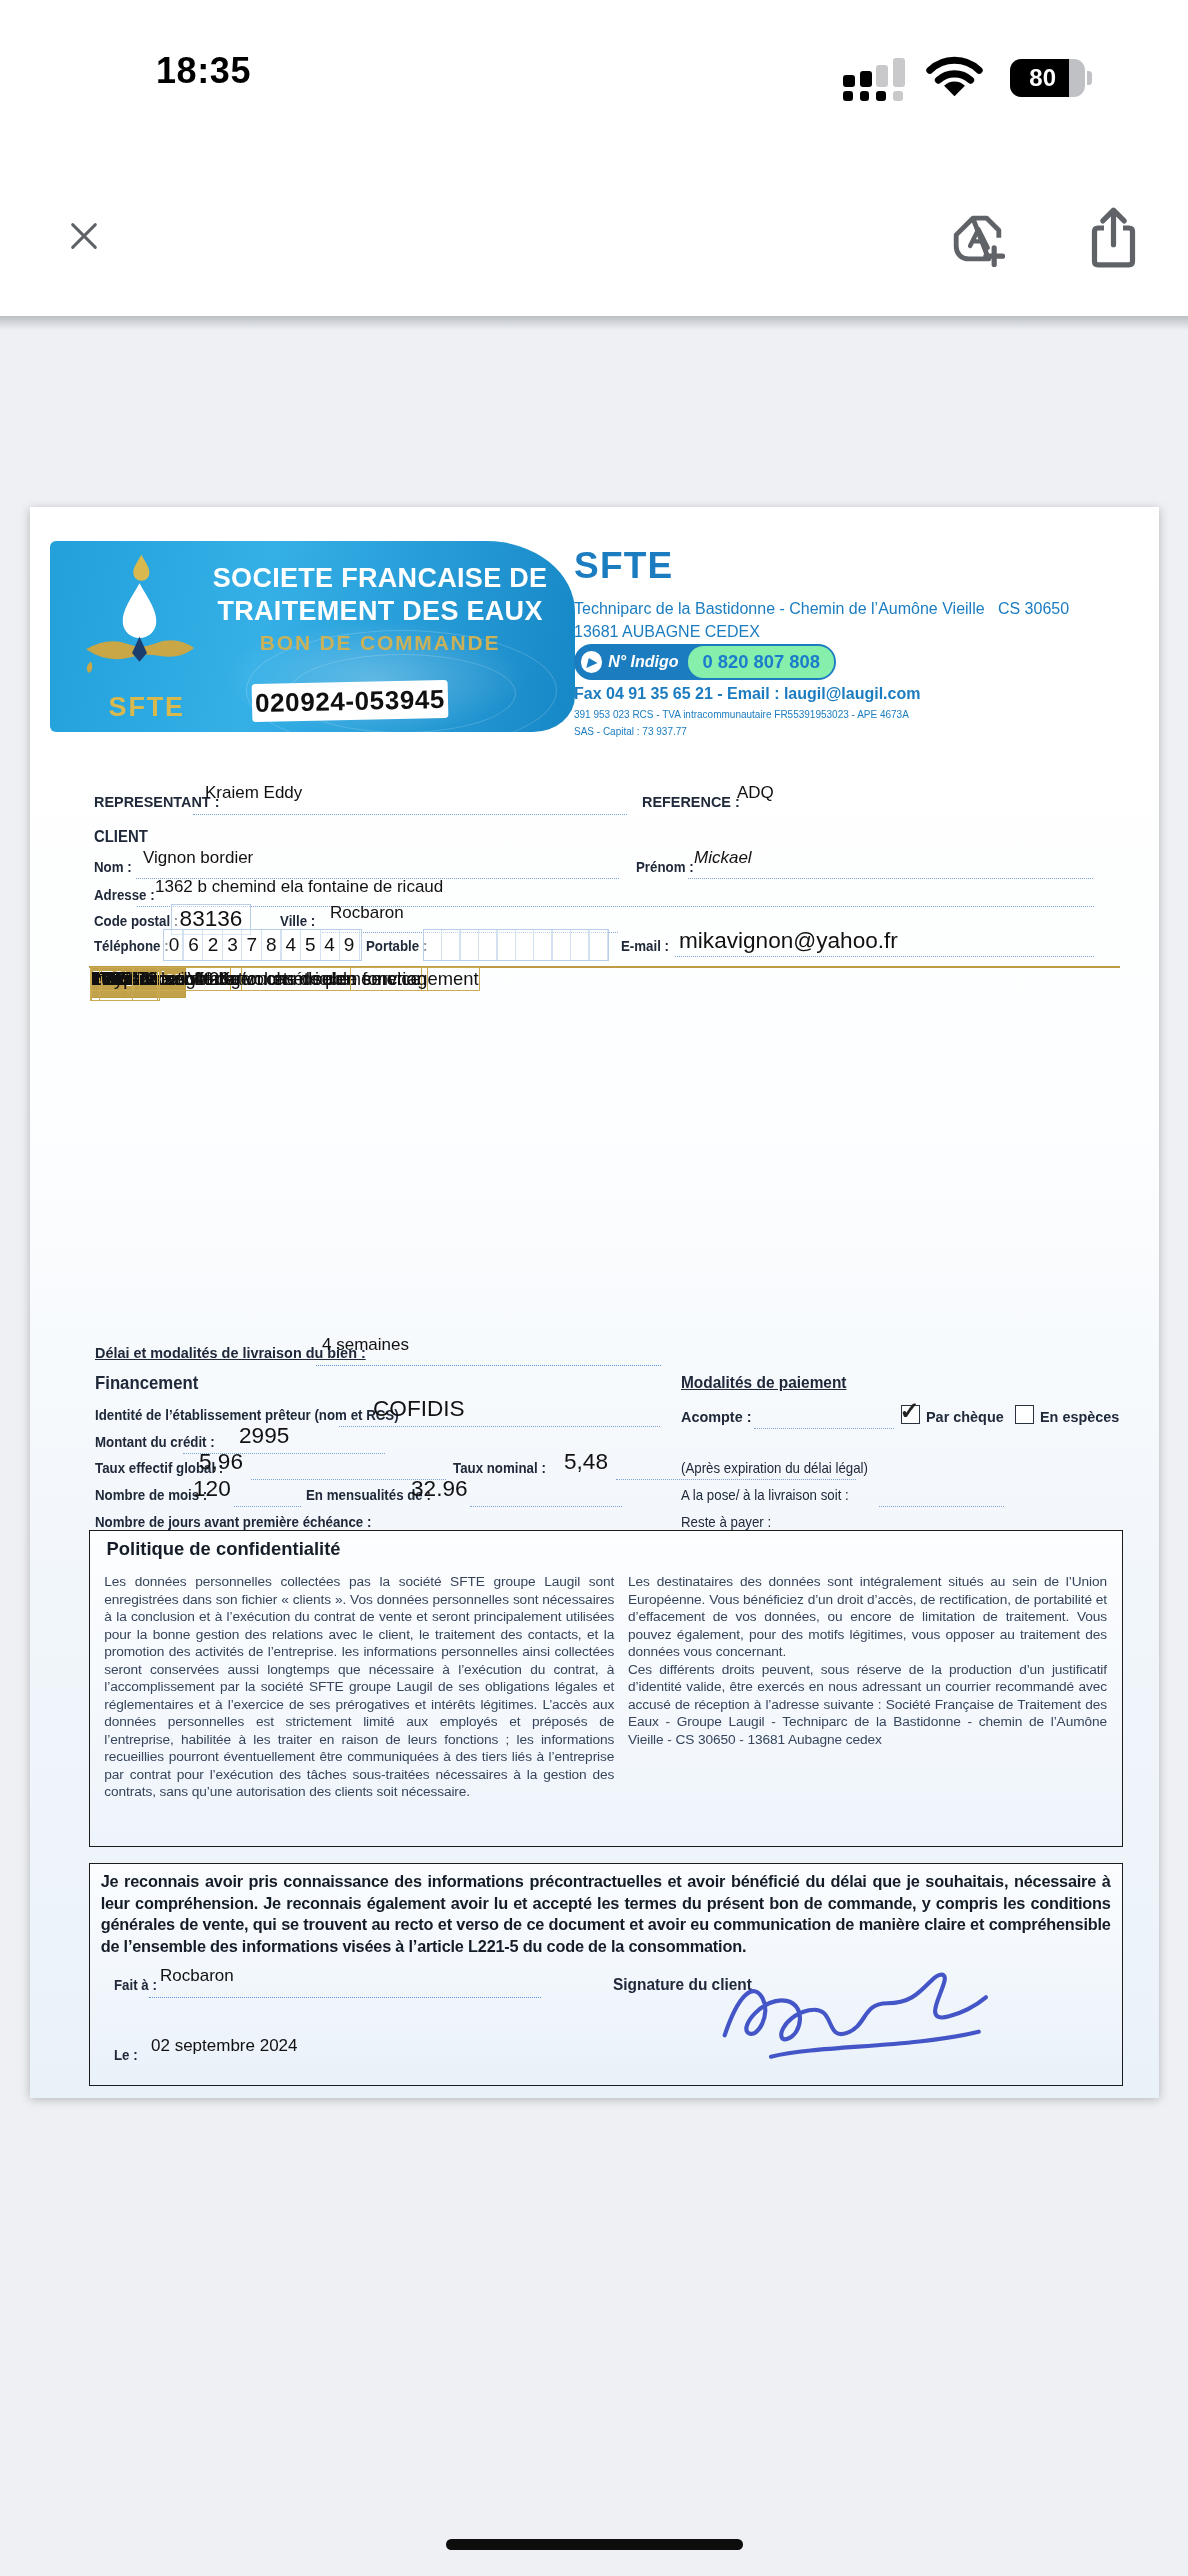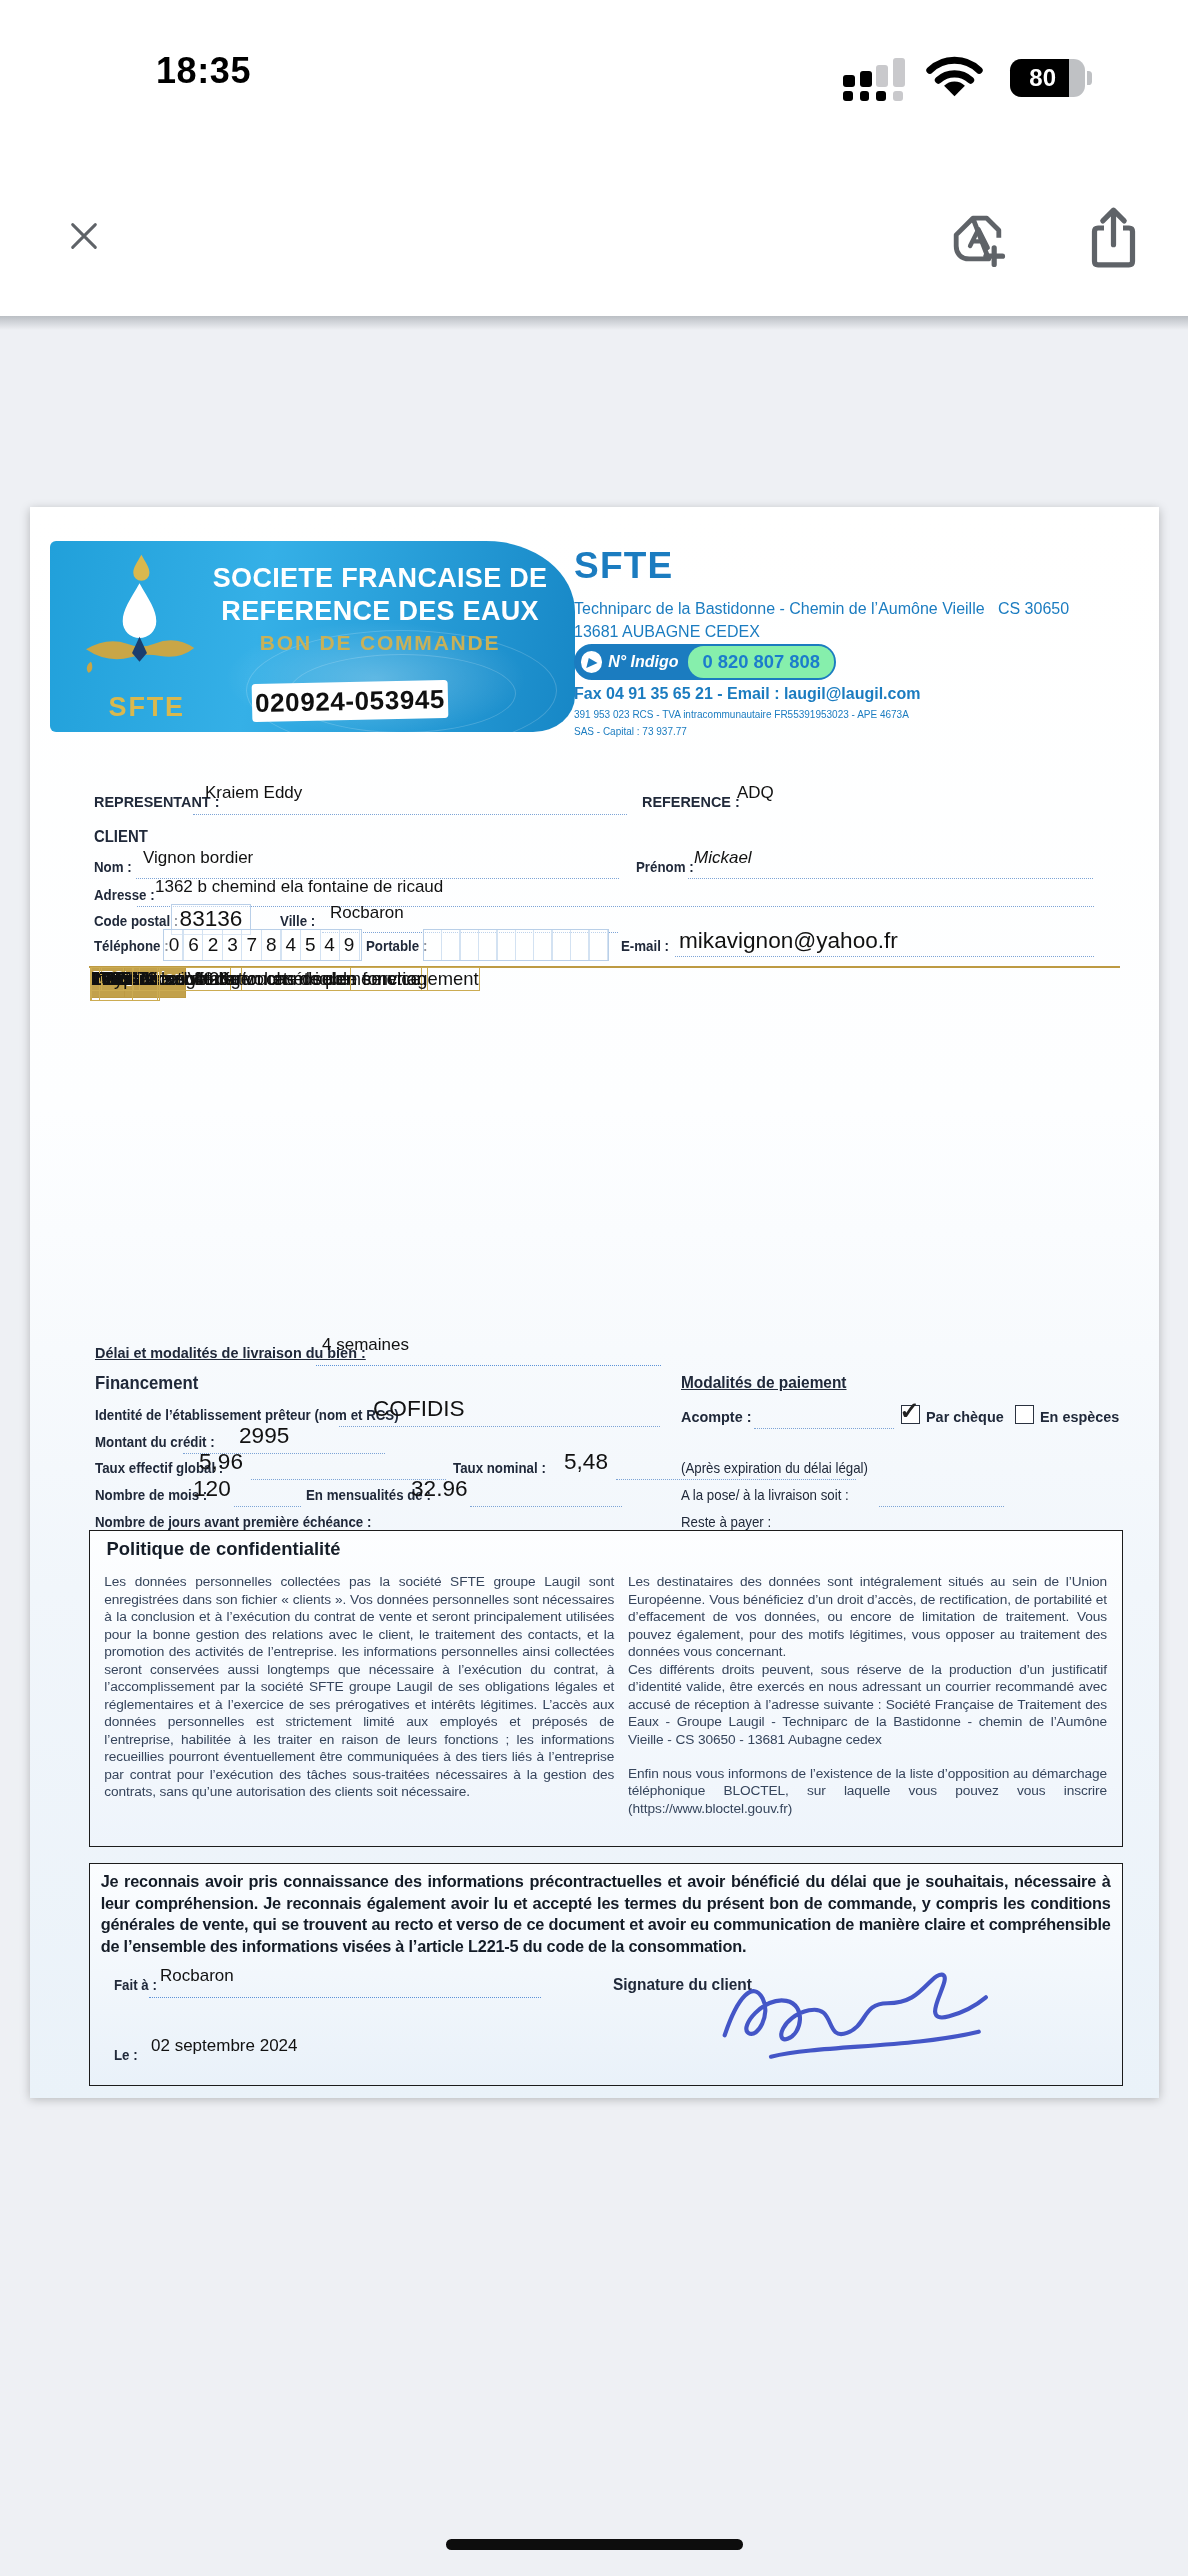--- a/index.html
+++ b/index.html
@@ -124,21 +124,21 @@
     <svg style="left:27px;top:9.5px;" width="125" height="143" viewBox="0 0 200 230">
       <path d="M103 6 c7 13 13 20 13 29 a13 13 0 0 1 -26 0 c0 -9 6 -16 13 -29 z" fill="#d9b84e"></path>
       <path d="M100 52 c15 27 27 42 27 61 a27 27 0 0 1 -54 0 c0 -19 12 -34 27 -61 z" fill="#ffffff"></path>
       <path d="M14 158 q34 -20 66 -9 q22 9 44 0 q34 -14 64 7 q-22 18 -54 13 q-27 -5 -48 2 q-38 10 -72 -13 z" fill="#c9a646"></path>
       <path d="M100 138 l12 26 l-12 14 l-12 -14 z" fill="#1a3d6e"></path>
       <path d="M22 178 c4 8 2 16 -4 18 c-5 -6 -3 -14 4 -18 z" fill="#c9a646"></path>
     </svg>
     <span class="logo-sfte">SFTE</span>
     <div class="bb-title">
       <span style="position:static">SOCIETE FRANCAISE DE</span><br>
-      <span style="position:static">REFERENCE DES EAUX</span>
+      <span style="position:static">TRAITEMENT DES EAUX</span>
     </div>
     <div class="bb-bon">BON DE COMMANDE</div>
     <div class="numbox">020924-053945</div>
   </div>
 
   <span class="hr-right sfte-name">SFTE</span>
   <span class="hr-right addr" style="left:544px;top:93px;">Techniparc de la Bastidonne - Chemin de l’Aumône Vieille &nbsp; CS 30650</span>
   <span class="hr-right addr" style="left:544px;top:116px;">13681 AUBAGNE CEDEX</span>
   <div class="pill">
     <span class="pill-left">
@@ -350,21 +350,20 @@
   <span class="dotline" style="left:762px;top:1026px;width:220px;"></span>
 
   <div class="bbox" style="left:59px;top:1023px;width:1032px;height:315px;background:linear-gradient(180deg,#fdfeff,#eef4fb);">
     <span class="lbl" style="left:16.6px;top:7.1px;font-size:18.4px;color:#151d28;">Politique de confidentialité</span>
     <div class="privacy-col" style="left:14.3px;top:42px;width:510px;">
       <p>Les données personnelles collectées pas la société SFTE groupe Laugil sont enregistrées dans son fichier « clients ». Vos données personnelles sont nécessaires à la conclusion et à l’exécution du contrat de vente et seront principalement utilisées pour la bonne gestion des relations avec le client, le traitement des contacts, et la promotion des activités de l’entreprise. les informations personnelles ainsi collectées seront conservées aussi longtemps que nécessaire à l’exécution du contrat, à l’accomplissement par la société SFTE groupe Laugil de ses obligations légales et réglementaires et à l’exercice de ses prérogatives et intérêts légitimes. L’accès aux données personnelles est strictement limité aux employés et préposés de l’entreprise, habilitée à les traiter en raison de leurs fonctions ; les informations recueillies pourront éventuellement être communiquées à des tiers liés à l’entreprise par contrat pour l’exécution des tâches sous-traitées nécessaires à la gestion des contrats, sans qu’une autorisation des clients soit nécessaire.</p>
     </div>
     <div class="privacy-col" style="left:538px;top:42px;width:479px;">
       <p>Les destinataires des données sont intégralement situés au sein de l’Union Européenne. Vous bénéficiez d’un droit d’accès, de rectification, de portabilité et d’effacement de vos données, ou encore de limitation de traitement. Vous pouvez également, pour des motifs légitimes, vous opposer au traitement des données vous concernant.</p>
       <p>Ces différents droits peuvent, sous réserve de la production d’un justificatif d’identité valide, être exercés en nous adressant un courrier recommandé avec accusé de réception à l’adresse suivante : Société Française de Traitement des Eaux - Groupe Laugil - Techniparc de la Bastidonne - chemin de l’Aumône Vieille - CS 30650 - 13681 Aubagne cedex</p>
-      <p class="gap">Enfin nous vous informons de l’existence de la liste d’opposition au démarchage téléphonique BLOCTEL, sur laquelle vous pouvez vous inscrire (https://www.bloctel.gouv.fr)</p>
     </div>
   </div>
 
   <div class="bbox" style="left:59px;top:1356px;width:1032px;height:221px;background:linear-gradient(180deg,#fbfdff,#e9f1f9);">
     <div class="ack-text" style="left:10.7px;top:7.1px;width:1010px;">Je reconnais avoir pris connaissance des informations précontractuelles et avoir bénéficié du délai que je souhaitais, nécessaire à leur compréhension. Je reconnais également avoir lu et accepté les termes du présent bon de commande, y compris les conditions générales de vente, qui se trouvent au recto et verso de ce document et avoir eu communication de manière claire et compréhensible de l’ensemble des informations visées à l’article L221-5 du code de la consommation.</div>
     <span class="lbl cond" style="left:24px;top:113px;">Fait à :</span>
     <span class="val" style="left:70px;top:102px;">Rocbaron</span>
     <span class="dotline" style="left:59px;top:133px;width:392px;border-bottom-color:#5d93d8;"></span>
     <span class="lbl cond" style="left:523px;top:111px;font-size:16.6px;">Signature du client</span>
     <span class="lbl cond" style="left:24px;top:183px;">Le :</span>

